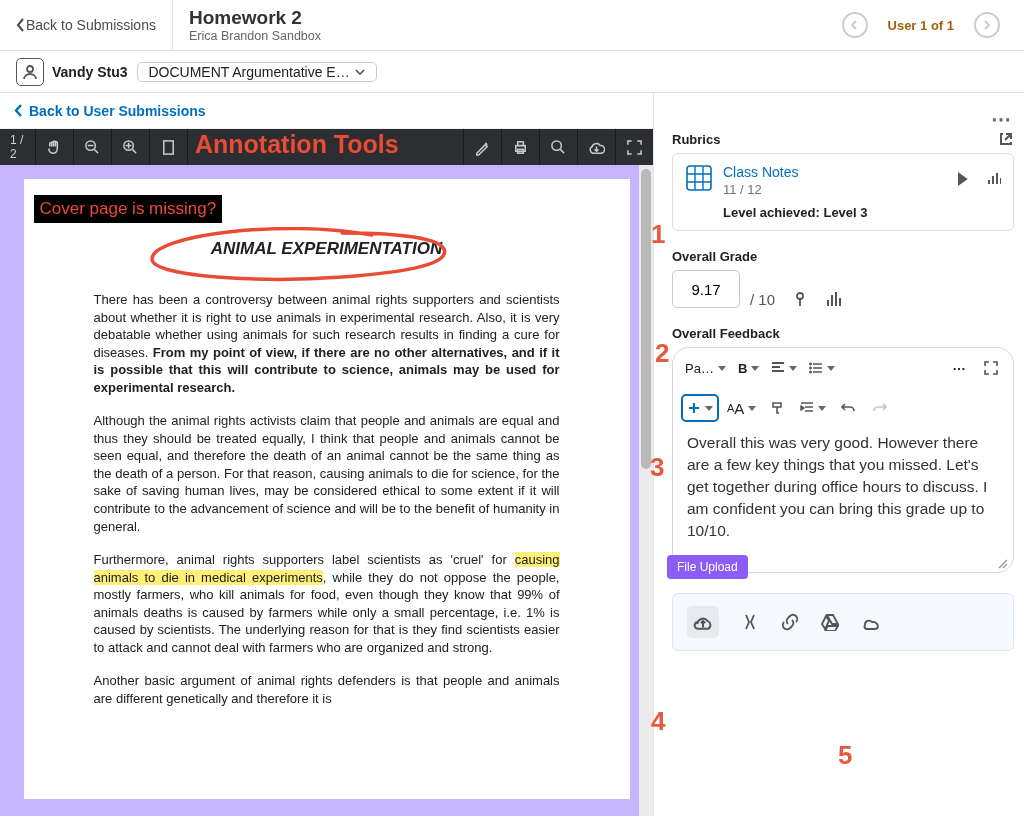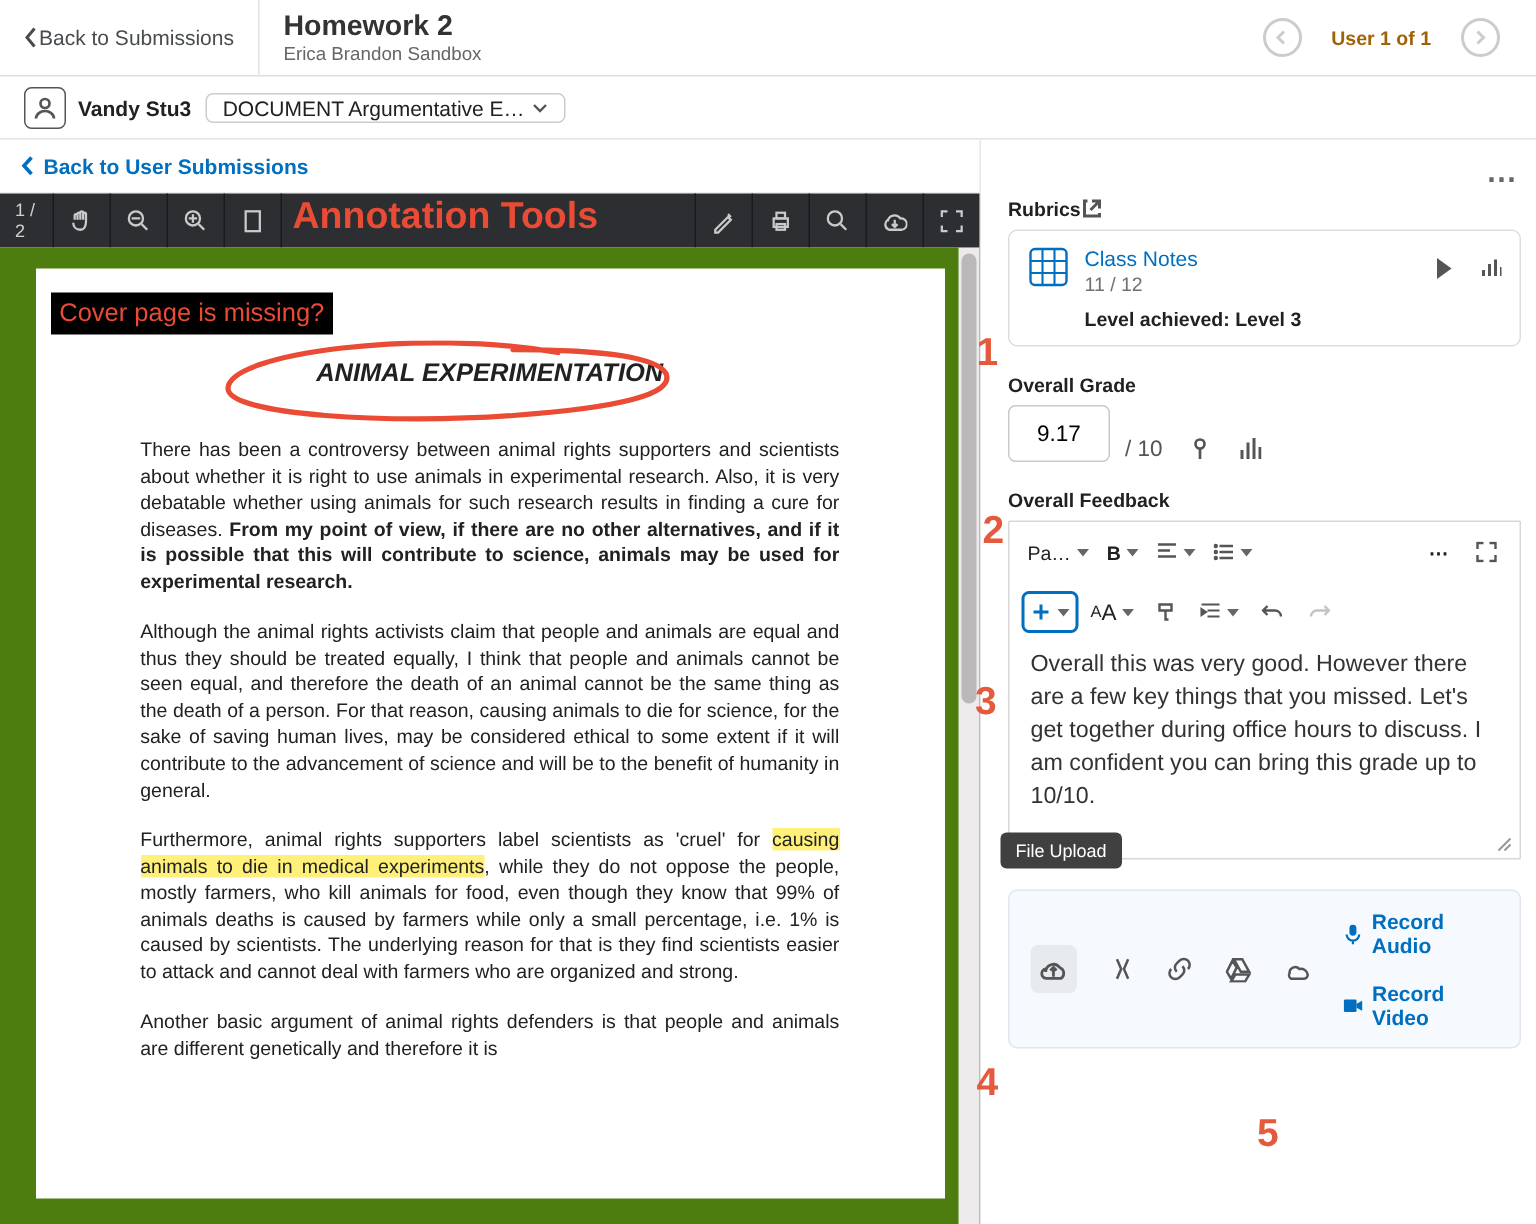--- a/index.html
+++ b/index.html
@@ -28,62 +28,62 @@
   .left-col { width:654px; display:flex; flex-direction:column; border-right:1px solid #e6e6e6; }
   .back-user { height:36px; display:flex; align-items:center; padding:0 14px; font-size:14px; color:#006fbf; font-weight:600; cursor:pointer; gap:6px; border-bottom:1px solid #eee;}
   .back-user svg { width:9px; height:13px; fill:#006fbf; }
 
   .doc-toolbar { height:36px; background:#2d2e31; display:flex; align-items:flex-end; color:#d0d0d0; font-size:12px; position:relative; }
   .tb-slot { height:36px; border-right:1px solid #1a1b1d; display:flex; align-items:center; justify-content:center; padding:0 10px; cursor:pointer; }
   .tb-slot.page { width:36px; font-size:12px;}
   .tb-slot svg { width:17px; height:17px; fill:none; stroke:#c9cacb; stroke-width:1.6; }
   .ann-label { position:absolute; left:195px; top:1px; font-size:25px; font-weight:800; color:#e94b35; pointer-events:none; }
 
-  .doc-frame { flex:1; background:#4d7c0f; overflow:auto; padding:14px 12px; position:relative;}
+  .doc-frame { flex:1; background:#c4b5fd; overflow:auto; padding:14px 12px; position:relative;}
   .doc-page { width:606px; min-height:620px; background:#fff; margin:0 auto; padding:20px 70px 8px 70px; position:relative; font-family: Verdana, Geneva, sans-serif; }
   .cover-badge { position:absolute; top:16px; left:10px; background:#000; color:#e94b35; font-size:17px; padding:4px 6px; }
   .doc-title { text-align:center; font-weight:700; font-style:italic; font-size:17px; margin-top:40px; }
   .circle-ann { position:absolute; top:48px; left:118px; width:310px; height:56px; pointer-events:none; }
   .doc-body { margin-top:32px; font-size:13px; line-height:1.35; text-align:justify; }
   .doc-body p { margin-bottom:16px; }
   .doc-body .bold { font-weight:700; }
   .hl { background:#fff07a; }
   .scroll-v { position:absolute; right:0; top:0; width:14px; height:100%; background:#eceaea; }
   .scroll-thumb { position:absolute; right:2px; top:4px; width:10px; height:300px; background:#bab8b8; border-radius:5px; }
 
   .right-col { flex:1; padding:12px 10px 0 18px; position:relative; overflow:hidden;}
   .rmore { position:absolute; top:14px; right:12px; font-size:20px; font-weight:900; color:#666; letter-spacing:1px; cursor:pointer;}
-  .sec-title { font-size:13px; font-weight:600; margin-bottom:6px; display:flex; align-items:center; }
+  .sec-title { font-size:13px; font-weight:600; margin-bottom:6px; display:flex; align-items:center; justify-content:space-between;}
   .popout { width:16px; height:16px; stroke:#555; fill:none; stroke-width:2; cursor:pointer;}
   .rubric-card { border:1px solid #ddd; border-radius:6px; padding:10px 12px 10px 12px; display:flex; gap:10px; align-items:flex-start; position:relative;}
   .rubric-ico { width:28px; height:28px; }
   .rubric-body .rname { color:#006fbf; font-size:14px; font-weight:400; }
   .rubric-body .rscore { color:#6f7274; font-size:13px; margin-top:2px; }
   .rubric-body .rlevel { font-size:13px; font-weight:600; margin-top:8px; }
   .rubric-right { position:absolute; right:12px; top:18px; display:flex; gap:18px; align-items:center;}
   .rubric-right svg { width:14px; height:14px; stroke:#555; fill:none; stroke-width:2; cursor:pointer;}
 
   .grade-row { display:flex; align-items:flex-end; gap:10px; }
   .grade-input { width:68px; height:38px; border:1px solid #c9c9c9; border-radius:5px; text-align:center; font-size:15px; }
   .grade-of { font-size:15px; color:#555; }
   .grade-icons svg { width:15px; height:17px; stroke:#555; fill:none; stroke-width:1.8; }
   .grade-icons { display:flex; gap:18px; margin-left:8px;}
 
-  .editor-box { border:1px solid #d7d7d7; border-radius:1px; margin-top:6px; }
+  .editor-box { border:1px solid #d7d7d7; border-radius:17px; margin-top:6px; }
   .editor-tb { display:flex; flex-wrap:wrap; align-items:center; gap:4px; padding:6px 8px 0 8px; }
   .etb-btn { height:28px; min-width:28px; padding:0 4px; display:flex; align-items:center; justify-content:center; border-radius:4px; cursor:pointer; font-size:13px;}
   .etb-btn svg { width:14px; height:14px; stroke:#555; fill:#555; }
   .etb-btn.caret::after { content:""; width:0; height:0; border-left:4px solid transparent; border-right:4px solid transparent; border-top:5px solid #666; margin-left:4px;}
   .etb-btn.plus { border:2px solid #006fbf; border-radius:5px; height:28px;}
   .etb-sep { flex:1; }
   .editor-body { padding:10px 14px 30px 14px; font-size:15.5px; line-height:1.42; color:#333; min-height:150px; position:relative;}
   .resize-grip { position:absolute; right:4px; bottom:4px; width:14px; height:14px; }
   .resize-grip svg { width:14px; height:14px; stroke:#999; }
 
-  .tooltip { position:absolute; background:#404040; color:#fff; font-size:12px; padding:5px 10px; border-radius:4px; }
+  .tooltip { position:absolute; background:#8b5cf6; color:#fff; font-size:12px; padding:5px 10px; border-radius:4px; }
   .attach-box { border:1px solid #e1e6ee; background:#f6f9fd; border-radius:6px; padding:12px 14px; margin-top:20px; position:relative;}
   .attach-row { display:flex; align-items:center; gap:22px; }
   .aicon { width:18px; height:18px; stroke:#555; fill:none; stroke-width:1.8; cursor:pointer; }
   .aicon.sel { background:#e7eaef; padding:6px; width:32px; height:32px; border-radius:5px;}
   .rec-link { color:#006fbf; font-size:14px; font-weight:600; display:flex; align-items:center; gap:6px; cursor:pointer;}
   .rec-link svg { width:15px; height:15px; fill:#006fbf; }
   .attach-col2 { display:flex; flex-direction:column; gap:16px; align-items:flex-start; margin-left:auto;}
 
   .callout { position:absolute; font-size:26px; font-weight:800; color:#e55a3c; pointer-events:none; z-index:50;}
   .c1 { top:219px; left:651px;}
@@ -361,36 +361,20 @@
           </svg>
         <svg class="aicon" viewBox="0 0 18 18">
             <path d="M7 11a4 4 0 010-6l2-2a4 4 0 016 6M11 7a4 4 0 010 6l-2 2a4 4 0 01-6-6"></path>
           </svg>
         <svg class="aicon" viewBox="0 0 18 18" fill="#555">
             <path d="M6 2h6l5 9h-6L6 2zM5 3l-4 8 3 5 4-8L5 3zM7 13h10l-3 5H4l3-5z"></path>
           </svg>
         <svg class="aicon" viewBox="0 0 18 18" fill="#555">
             <path d="M4 12a4 4 0 017-3 5 5 0 016 4 3 3 0 01-3 3H5a3 3 0 01-1-4z"></path>
           </svg>
-        <div class="attach-col2">
-          <div class="rec-link">
-            <svg viewBox="0 0 15 15">
-                <rect x="5" y="1" width="5" height="8" rx="2.5"></rect>
-                <path d="M3 8a4.5 4.5 0 009 0M7.5 12v3" stroke="#006fbf" fill="none" stroke-width="1.6"></path>
-              </svg>
-            <span>Record Audio</span>
-          </div>
-          <div class="rec-link">
-            <svg viewBox="0 0 15 15">
-                <rect x="1" y="3" width="9" height="9" rx="1"></rect>
-                <path d="M10 6l4-2v7l-4-2z"></path>
-              </svg>
-            <span>Record Video</span>
-          </div>
-        </div>
       </div>
     </div>
   </div>
 </div>
 
 <div class="callout c1">1</div>
 <div class="callout c2">2</div>
 <div class="callout c3">3</div>
 <div class="callout c4">4</div>
 <div class="callout c5">5</div>

